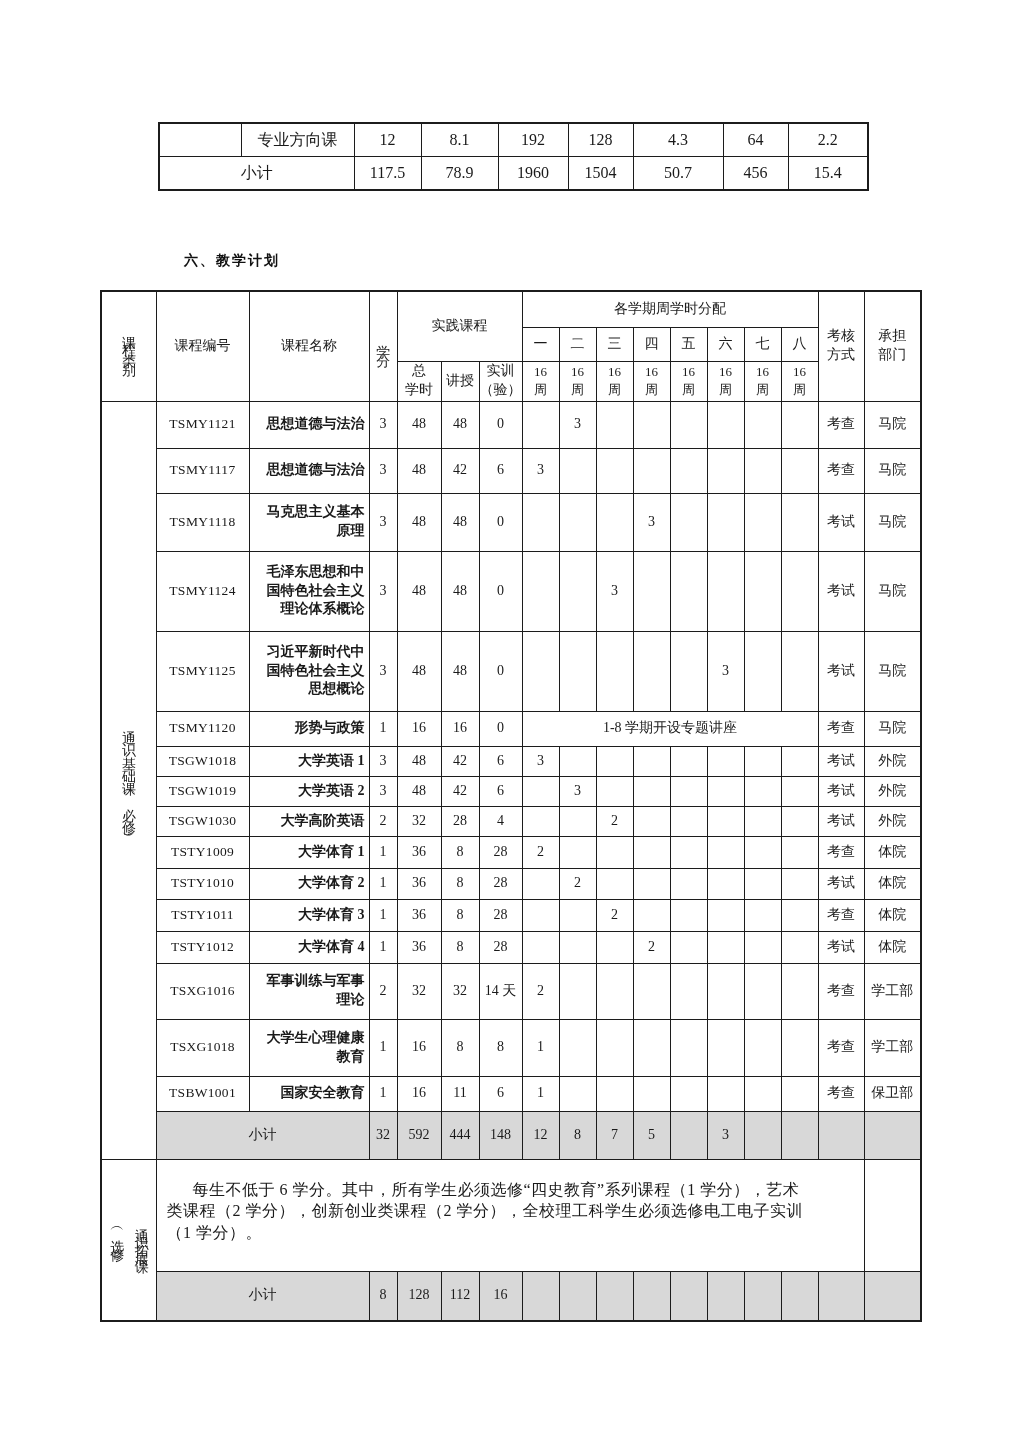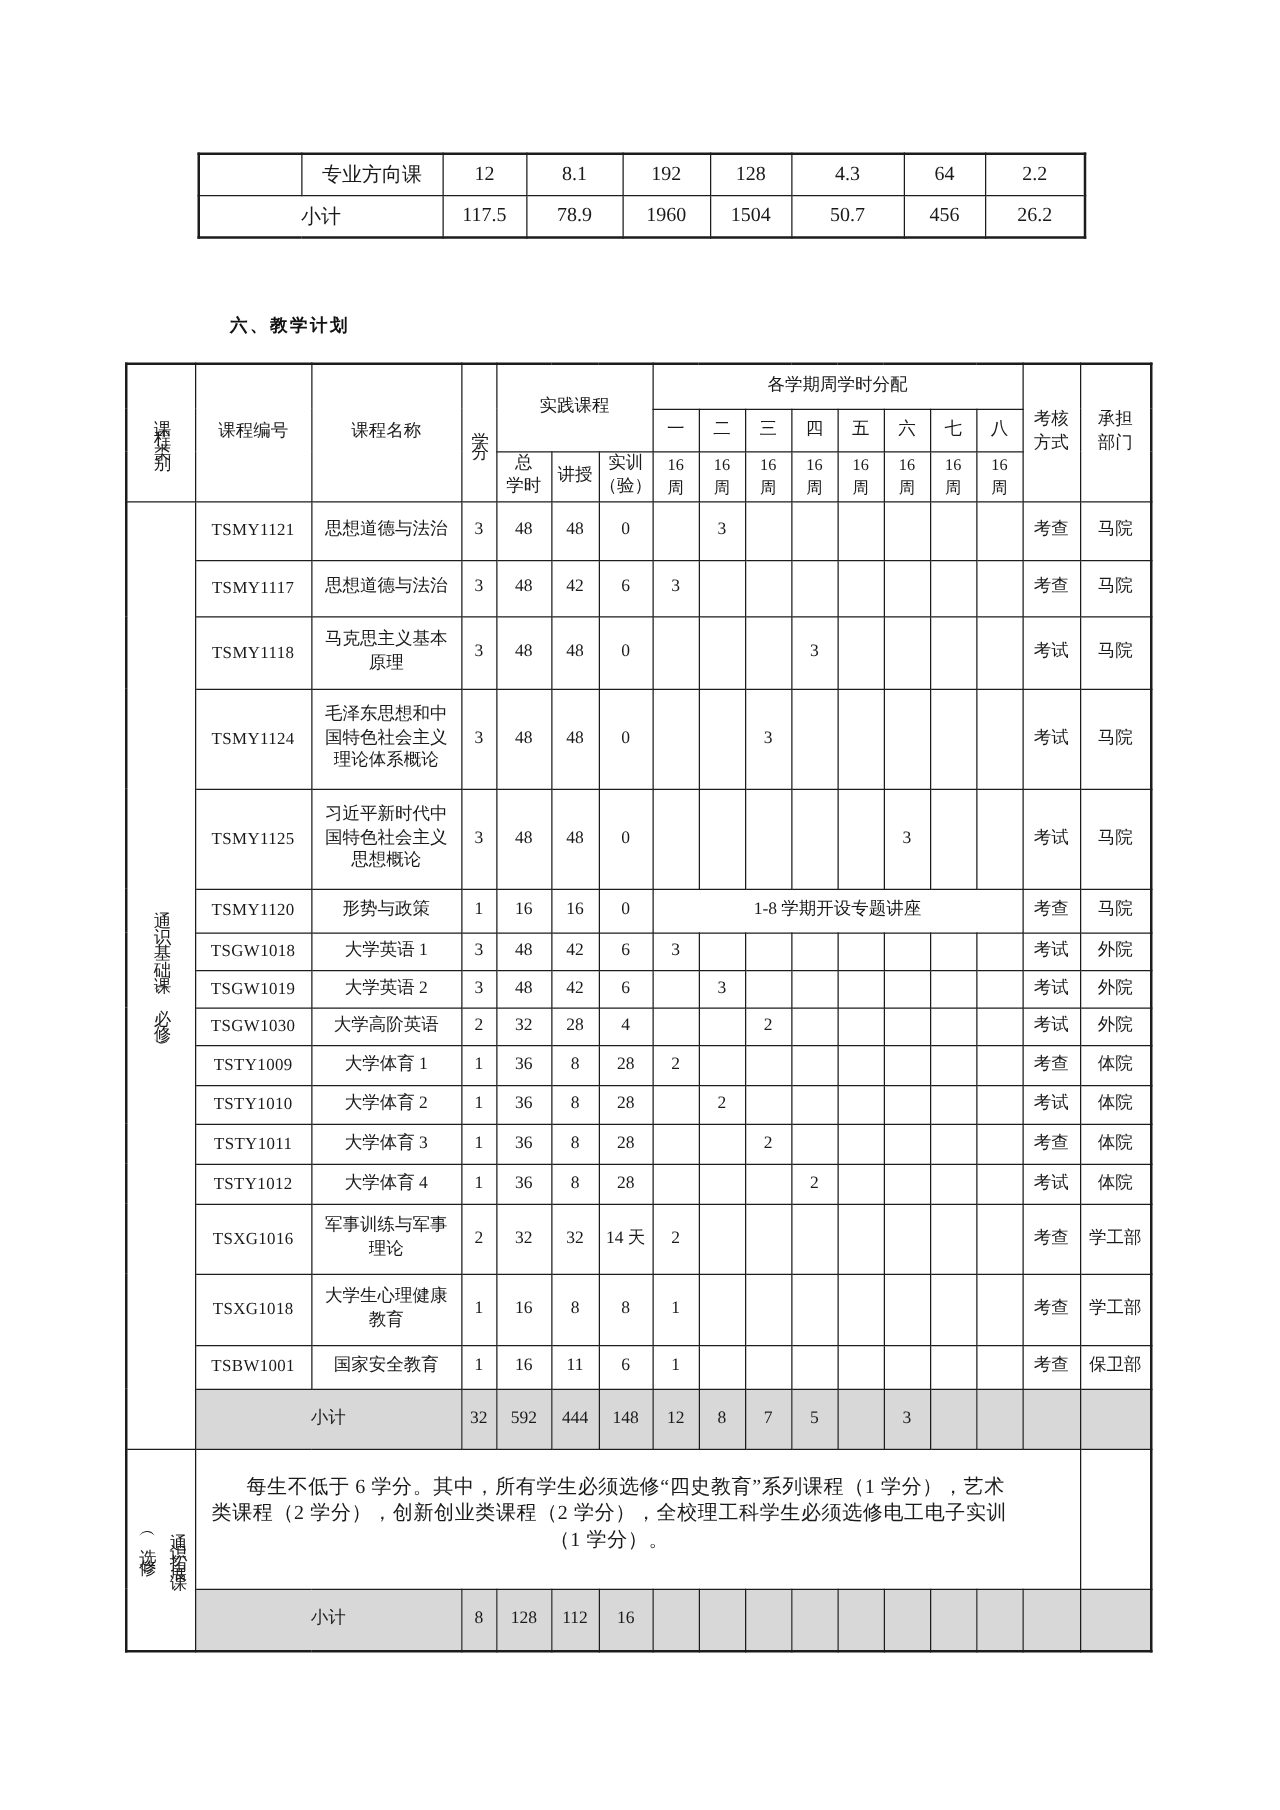--- a/index.html
+++ b/index.html
@@ -23,29 +23,29 @@
     position:absolute;left:184px;top:252px;margin:0;
     font-family:"Liberation Sans","DejaVu Sans",sans-serif;
     font-size:14px;font-weight:bold;letter-spacing:2px;color:#111;
   }
 
   
   .plan{position:absolute;left:100px;top:290px;width:820px;font-size:14px;border:2px solid #1c1c1c;}
   .plan td{line-height:1.35;}
   .pre{white-space:pre-line;line-height:1.3;}
   .wk{white-space:pre-line;font-size:13px;line-height:1.45;}
-  .name{text-align:center;padding:2px 4px;line-height:1.85;}
+  .name{text-align:right;padding:2px 4px;line-height:1.85;font-weight:bold;}
   .num{font-size:13.5px;letter-spacing:0.3px;}
   .vtext{writing-mode:vertical-rl;text-orientation:mixed;letter-spacing:13px;display:inline-block;line-height:1.4;}
   .vhead{writing-mode:vertical-rl;text-orientation:mixed;letter-spacing:9px;display:inline-block;line-height:1.4;}
   .vcols{writing-mode:vertical-rl;text-orientation:mixed;display:inline-block;letter-spacing:8px;line-height:1.75;}
   .vcols span{display:block;}
   .gray td{background:#d8d8d8;}
   .note-cell{
-    text-align:center;vertical-align:middle;
+    text-align:left;vertical-align:middle;
     font-size:16px;line-height:2.1;letter-spacing:0.5px;
     padding:0 55px 8px 10px;text-indent:26px;
   }
 </style>
 </head>
 <body>
 
 <div class="page">
 
   <table class="summary">
@@ -73,21 +73,21 @@
       <td>2.2</td>
     </tr>
     <tr>
       <td colspan="2">小计</td>
       <td>117.5</td>
       <td>78.9</td>
       <td>1960</td>
       <td>1504</td>
       <td>50.7</td>
       <td>456</td>
-      <td>26.2</td>
+      <td>15.4</td>
     </tr>
   </tbody>
     </table>
 
   <h2 class="heading">六、教学计划</h2>
 
   <table class="plan">
     <colgroup>
       <col style="width:55px">
         <col style="width:93px">

